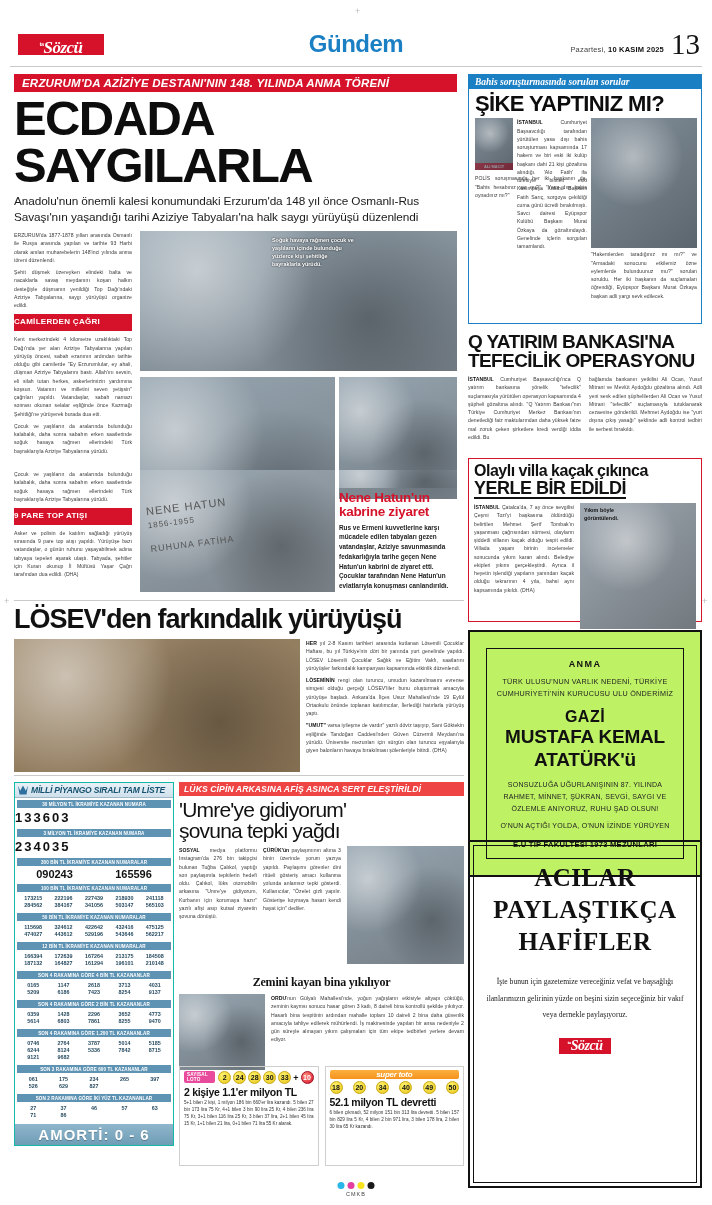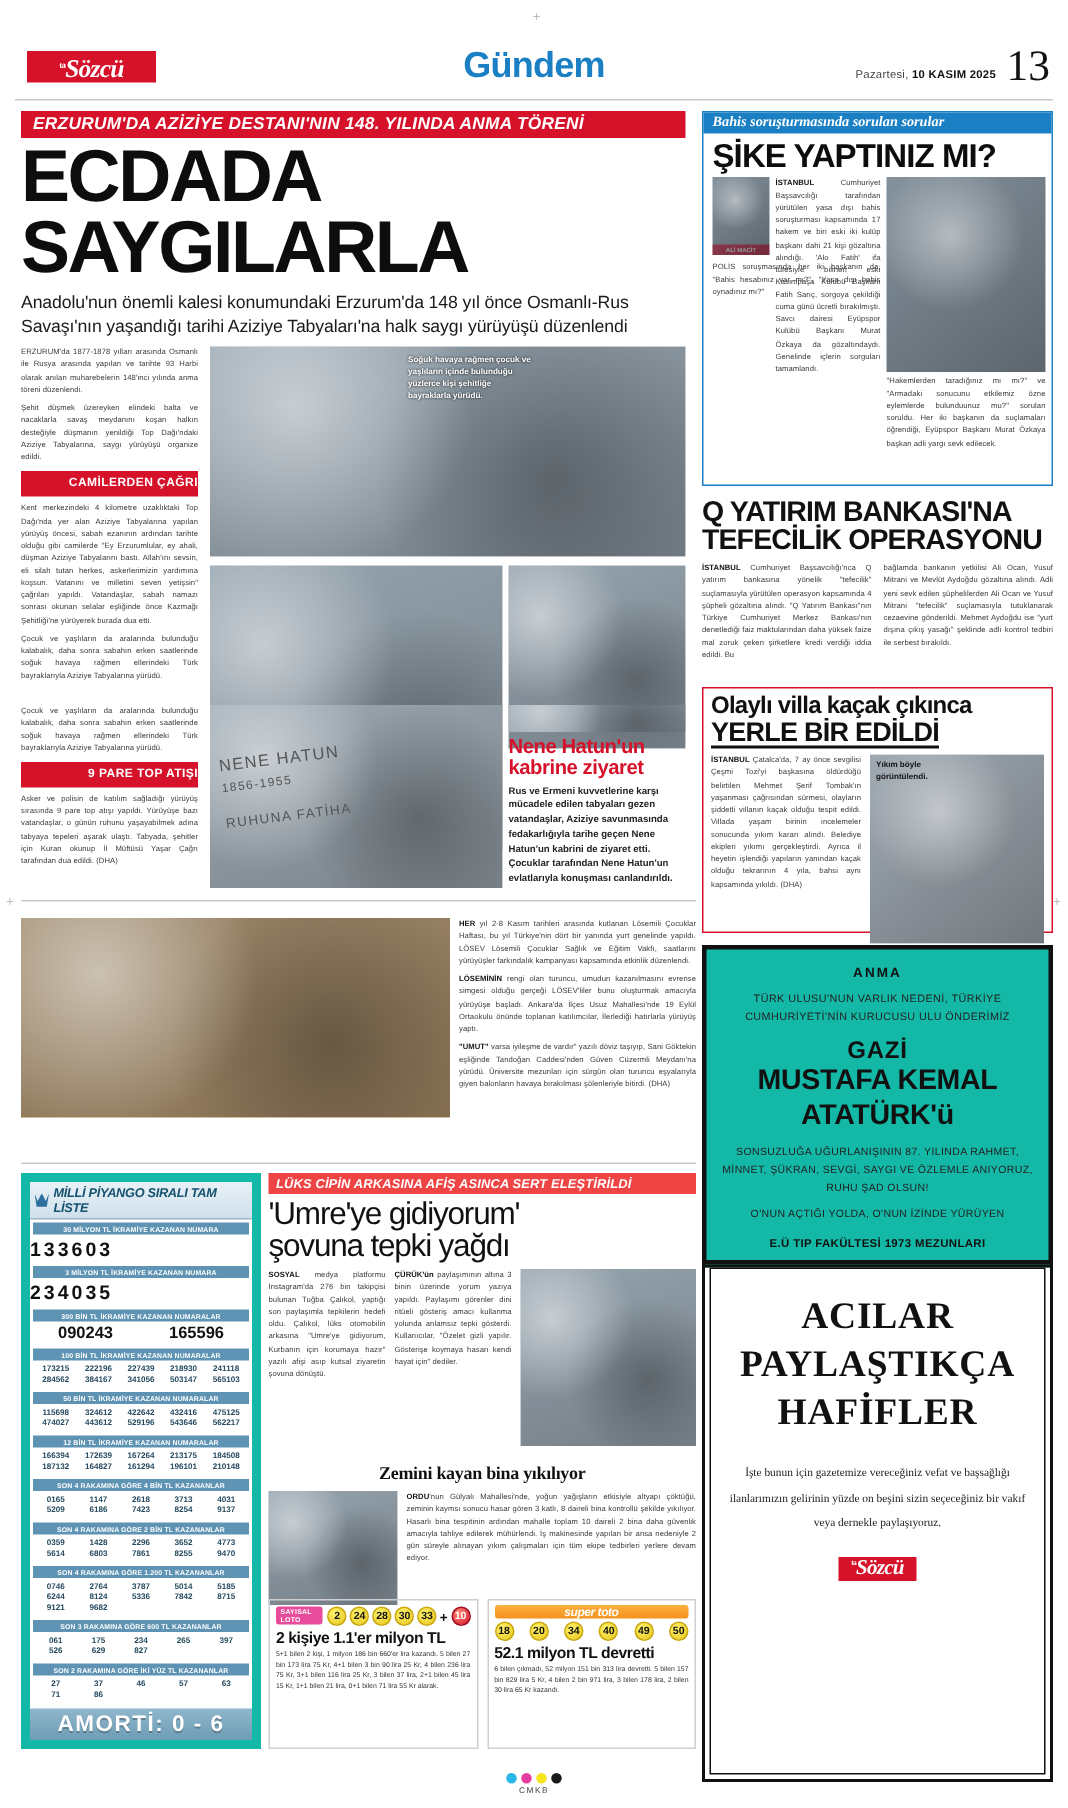--- a/index.html
+++ b/index.html
@@ -48,21 +48,21 @@
   .spot {
     font-size:11.8px; line-height:1.32; color:#1a1a1a; letter-spacing:-.1px;
   }
   .body-col {
     font-size:5.1px; line-height:1.62; text-align:justify; color:#3a3a3a;
     letter-spacing:.05px; filter:blur(.26px);
   }
   .body-col b { color:#111; }
   .redbar {
     background:#d6122a; color:#fff; font-weight:bold; font-size:8px;
-    text-align:right; padding:2px 0; letter-spacing:.3px;
+    text-align:left; padding:2px 0; letter-spacing:.3px;
   }
   .photo { background:#b9c2c8; position:relative; overflow:hidden; }
   .photo::after{
     content:""; position:absolute; inset:0;
     background:
       radial-gradient(circle at 18% 28%, rgba(255,255,255,.5), transparent 42%),
       radial-gradient(circle at 72% 62%, rgba(0,0,0,.28), transparent 48%),
       linear-gradient(160deg, rgba(120,140,155,.55), rgba(60,70,80,.55));
   }
   .cap { font-size:5.4px; line-height:1.45; color:#222; font-weight:bold; filter:blur(.2px); }
@@ -106,21 +106,21 @@
     background:radial-gradient(circle at 40% 30%, rgba(255,255,255,.45), transparent 45%),
       linear-gradient(140deg, rgba(110,125,140,.5), rgba(50,58,66,.6));
   }
   .name-tag{
     position:absolute; left:0; right:0; bottom:0; background:#d6122a; color:#fff;
     font-size:4px; font-weight:bold; text-align:center; line-height:1.25; padding:1px 0;
   }
 
   
   .anma {
-    border:2.5px solid #111; padding:0; background:#14b8a6;
+    border:2.5px solid #111; padding:16px; background:#bef264;
   }
   .anma-inner { border:1px solid #111; padding:10px 8px 9px; text-align:center; }
   .anma-k { font-size:9px; font-weight:bold; letter-spacing:1.4px; }
   .anma-s { font-size:7.2px; line-height:1.7; letter-spacing:.3px; color:#222; margin-top:7px; }
   .anma-gazi { font-size:16px; font-weight:bold; letter-spacing:.5px; margin-top:8px; }
   .anma-name { font-size:19px; font-weight:bold; letter-spacing:-.2px; line-height:1.16; }
   .anma-b { font-size:7px; line-height:1.75; letter-spacing:.25px; margin-top:8px; color:#222; }
   .anma-f { font-size:7.6px; font-weight:bold; letter-spacing:.25px; margin-top:7px; }
 
   
@@ -136,21 +136,21 @@
   .acilar-logo .tiny{ font-size:5px; vertical-align:super; font-style:normal;}
 
   
   .losev { position:absolute; left:14px; top:606px; width:450px; }
   .losev-head { font-size:27px; font-weight:bold; letter-spacing:-1px; line-height:1; }
   .losev-grid { position:relative; margin-top:6px; height:135px; }
   .losev-photo{ position:absolute; left:0; top:0; width:286px; height:133px; }
   .losev-text { position:absolute; left:292px; top:0; width:158px; }
 
   
-  .lotto { position:absolute; left:14px; top:782px; width:160px; border:6px solid #14b8a6; }
+  .lotto { position:absolute; left:14px; top:782px; width:160px; border:1px solid #14b8a6; }
   .lotto-head {
     background:linear-gradient(#e8f1f7,#cfe0ec); color:#16526f; font-weight:bold;
     font-size:8.5px; font-style:italic; padding:2px 3px; letter-spacing:-.2px;
     display:flex; align-items:center; gap:3px; border-bottom:1px solid #9fb6c4;
   }
   .lotto-sec { background:#5e93b3; color:#fff; font-size:4.6px; font-weight:bold;
     text-align:center; padding:1.5px 0; letter-spacing:.1px; margin:2px 2px 0; filter:blur(.2px);}
   .lotto-big { font-size:13px; font-weight:bold; color:#111;
     letter-spacing:2px; padding:2px 0; font-family:"Liberation Sans", sans-serif; }
   .lotto-two { display:flex; justify-content:space-around; font-size:11px; font-weight:bold; padding:2px 0;}
@@ -264,20 +264,21 @@
     <div class="s1-r2right">
       <div class="photo" style="width:118px;height:18px;"></div>
       <div class="nene-title" style="margin-top:3px;">Nene Hatun'un kabrine ziyaret</div>
       <div class="nene-body">Rus ve Ermeni kuvvetlerine karşı mücadele edilen tabyaları gezen vatandaşlar, Aziziye savunmasında fedakarlığıyla tarihe geçen Nene Hatun'un kabrini de ziyaret etti. Çocuklar tarafından Nene Hatun'un evlatlarıyla konuşması canlandırıldı.</div>
     </div>
   </div>
 
   <div class="hline" style="position:absolute;left:14px;top:600px;width:450px;"></div>
 
   <div class="losev">
+    <div class="losev-head">LÖSEV'den farkındalık yürüyüşü</div>
     <div class="losev-grid">
       <div class="photo losev-photo" style="background:linear-gradient(160deg,#c8822f,#e8a95a);"></div>
       <div class="losev-text body-col">
         <p><b>HER</b> <span>yıl 2-8 Kasım tarihleri arasında kutlanan Lösemili Çocuklar Haftası, bu yıl Türkiye'nin dört bir yanında yurt genelinde yapıldı. LÖSEV Lösemili Çocuklar Sağlık ve Eğitim Vakfı, saatlarını yürüyüşler farkındalık kampanyası kapsamında etkinlik düzenlendi.</span></p>
         <p style="margin-top:4px"><b>LÖSEMİNİN</b> <span>rengi olan turuncu, umudun kazanılmasını evrense simgesi olduğu gerçeği LÖSEV'liler bunu oluşturmak amacıyla yürüyüşe başladı. Ankara'da İlçes Usuz Mahallesi'nde 19 Eylül Ortaokulu önünde toplanan katılımcılar, İlerlediği hatırlarla yürüyüş yaptı.</span></p>
         <p style="margin-top:4px"><b>"UMUT"</b> <span>varsa iyileşme de vardır" yazılı döviz taşıyıp, Sani Göktekin eşliğinde Tandoğan Caddesi'nden Güven Cüzermli Meydanı'na yürüdü. Üniversite mezunları için sürgün olan turuncu eşyalarıyla giyen balonların havaya bırakılması şölenleriyle bitirdi. (DHA)</span></p>
       </div>
     </div>
   </div>
 

